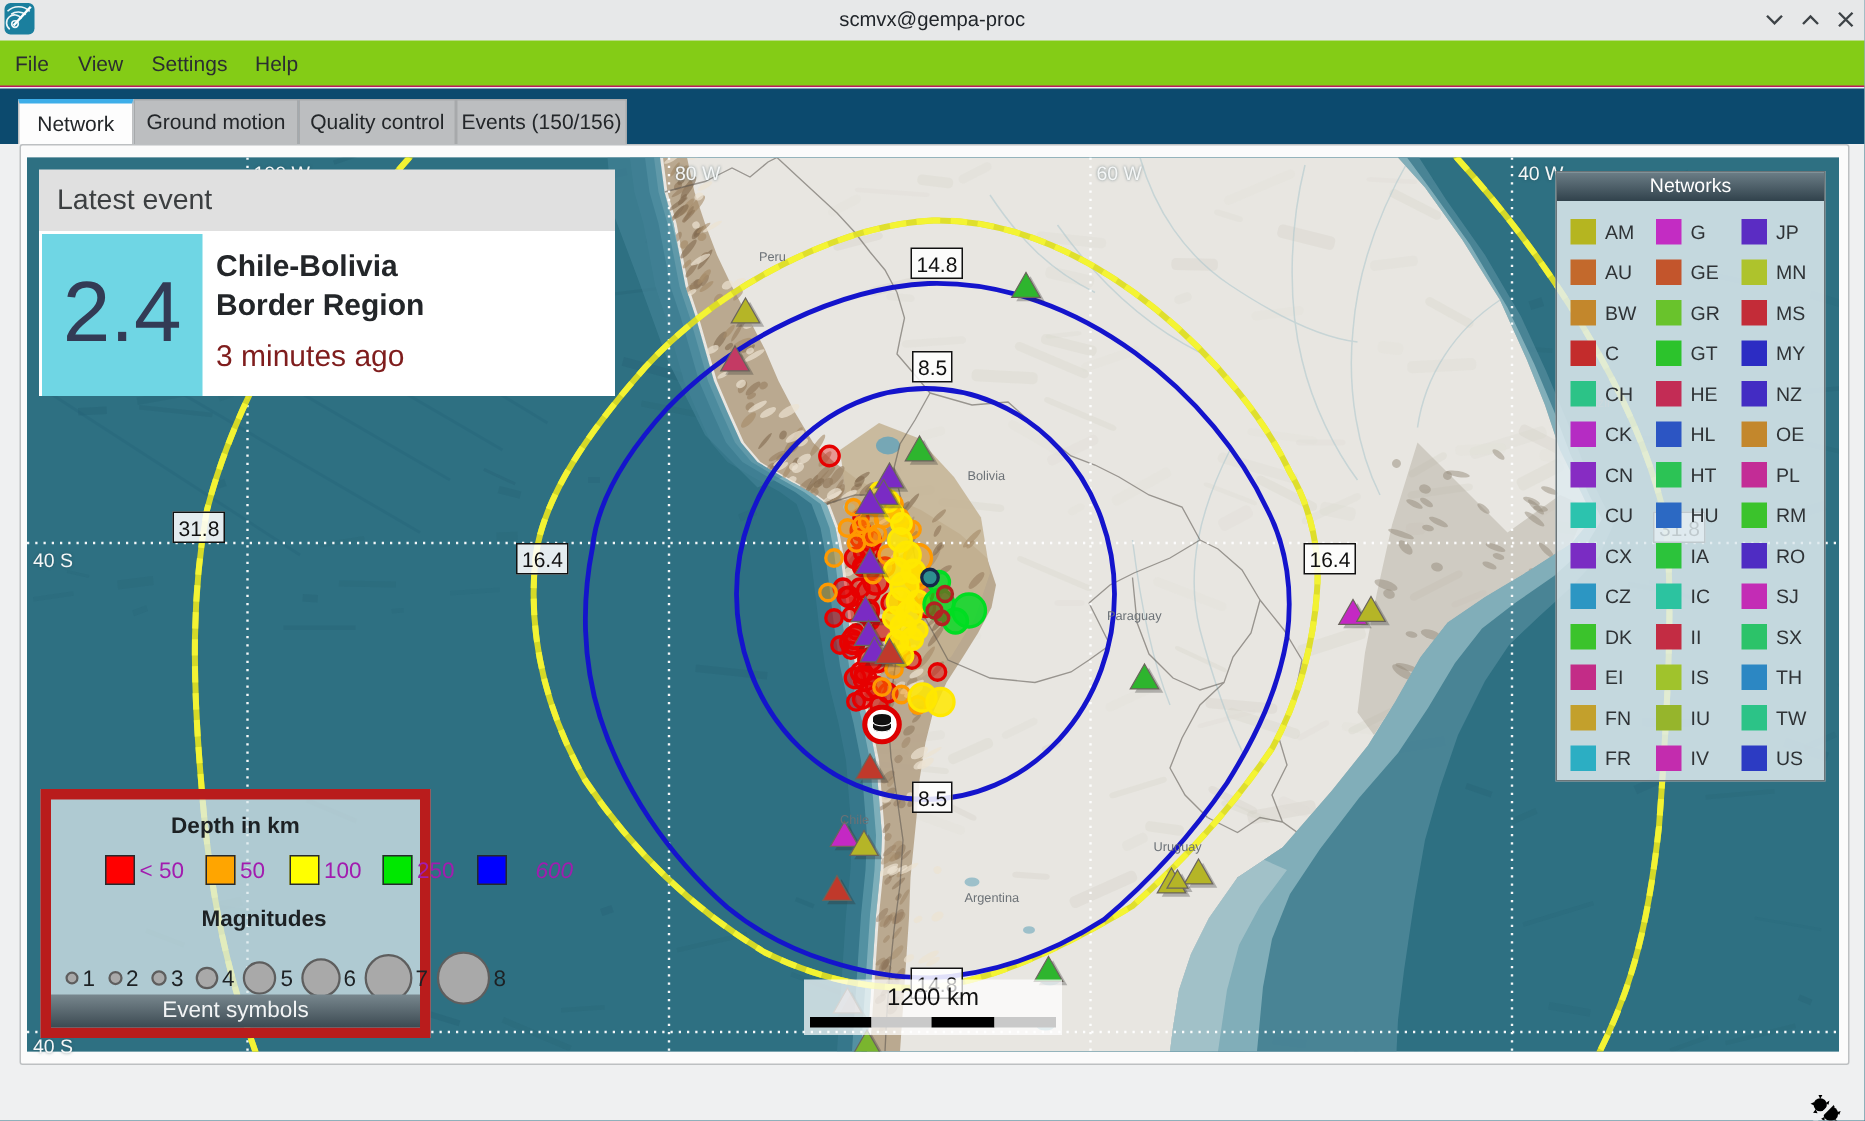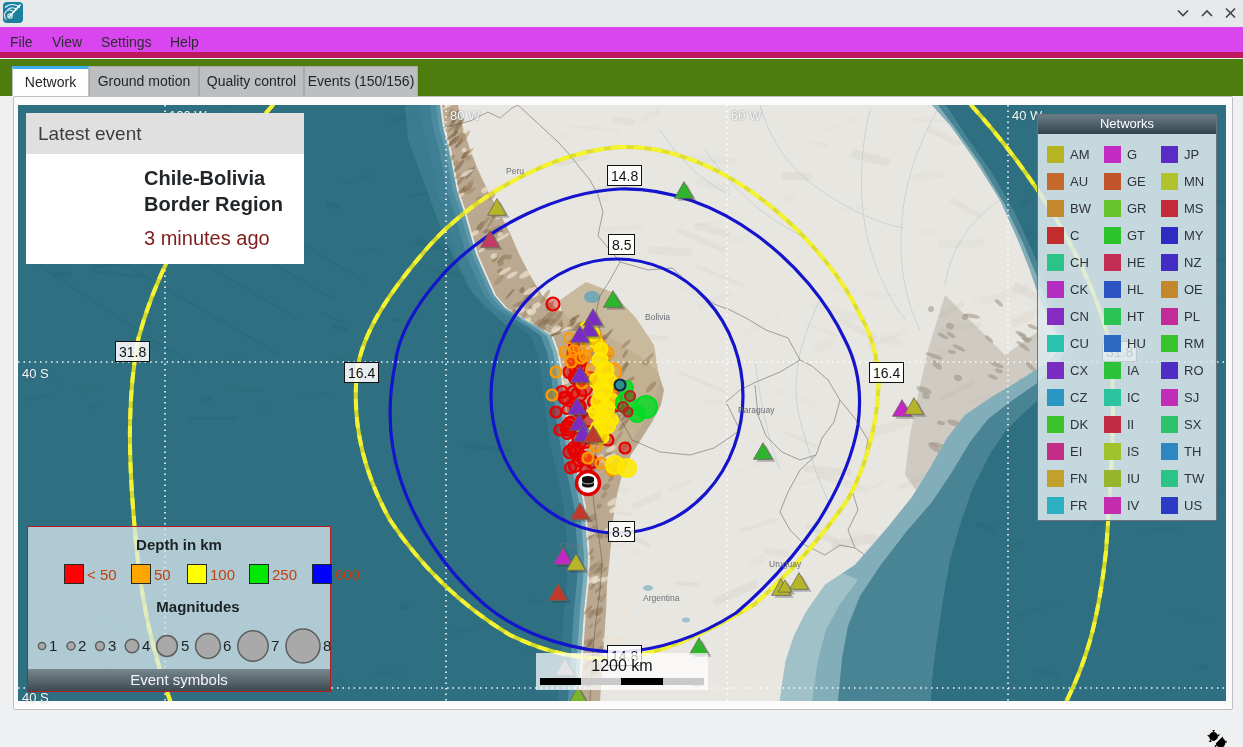--- a/index.html
+++ b/index.html
@@ -1,65 +1,66 @@
 <!DOCTYPE html>
 <html><head>
 <meta charset="utf-8">
 <style>
   * { margin:0; padding:0; box-sizing:border-box; }
   html,body { width:1243px; height:747px; overflow:hidden; }
   body { font-family:"Liberation Sans", sans-serif; background:#eff0f1; position:relative; }
   .titlebar { position:absolute; left:0; top:0; width:1243px; height:27px; background:#e7e8e9; }
   .titlebar .title { position:absolute; left:0; right:0; top:5px; text-align:center; font-size:13.5px; color:#21252a; }
-  .menubar { position:absolute; left:0; top:27px; width:1243px; height:31px; background:#d946ef; border-bottom:6px solid #be185d; }
+  .menubar { position:absolute; left:0; top:27px; width:1243px; height:31px; background:#84cc16; border-bottom:1px solid #be185d; }
   .menubar span { position:absolute; top:7px; font-size:14px; color:#2b2e31; }
-  .tabbar { position:absolute; left:0; top:59px; width:1243px; height:37px; background:#4d7c0f; }
+  .tabbar { position:absolute; left:0; top:59px; width:1243px; height:37px; background:#0c4a6e; }
   .tab { position:absolute; top:7px; height:30px; font-size:14px; color:#232629; text-align:center; }
   .tab.inactive { background:#bcbec0; border:1px solid #a7a9ab; border-bottom:none; line-height:29px; }
   .tab.active { background:#fdfdfd; border:1px solid #bfc0c2; border-bottom:none; border-top:3px solid #3daee9; line-height:26px; z-index:3; }
   .pane { position:absolute; left:13px; top:96px; width:1220px; height:614px; background:#fbfbfb; border:1px solid #bdc0c2; border-radius:2px; }
   .mapbox { position:absolute; left:18px; top:105px; width:1208px; height:596px; background:#2e7082; }
   .statusglyph { position:absolute; left:1206px; top:728px; }
 
   
-  .levent { position:absolute; left:26px; top:113px; width:278px; height:151px; z-index:10; }
+  .levent { position:absolute; left:26px; top:113px; width:384px; height:151px; z-index:10; }
   .levent .hd { height:41px; background:#e0e0e0; color:#3c3f41; font-size:19px; padding:10px 0 0 12px; }
   .levent .bd { position:relative; height:110px; background:#ffffff; }
   .levent .mag { position:absolute; left:2px; top:2px; width:107px; height:108px; background:#6fd6e4; color:#333b55; font-size:57px; text-align:center; line-height:104px; }
   .levent .reg { position:absolute; left:118px; top:11px; font-size:20px; font-weight:bold; color:#232629; line-height:26px; }
   .levent .ago { position:absolute; left:118px; top:73px; font-size:20px; color:#7f1d1d; }
 
   
   .networks { position:absolute; left:1037px; top:114px; width:180px; height:407px; z-index:10; background:rgba(222,234,238,0.85); border:1px solid #6a7478; }
   .networks .hd { height:19px; background:linear-gradient(#6b7d86,#31424c); color:#fff; font-size:13px; text-align:center; line-height:18px; }
   .networks .grid { position:absolute; left:0; top:19px; width:100%; }
   .nit { position:absolute; width:79px; height:17px; }
   .nit i { position:absolute; left:0; top:0; width:17px; height:17px; }
   .nit b { position:absolute; left:23px; top:1px; font-weight:normal; font-size:13px; color:#2f3336; }
 
   
-  .esym { position:absolute; left:27px; top:526px; width:304px; height:166px; z-index:10; background:rgba(220,233,238,0.74); border:1px solid #b91c1c; }
+  .esym { position:absolute; left:27px; top:526px; width:260px; height:166px; z-index:10; background:rgba(220,233,238,0.74); border:7px solid #b91c1c; }
   .esym .ft { position:absolute; left:0; bottom:0; width:100%; height:22px; background:linear-gradient(#78878e,#3c4a52); color:#f2f4f5; font-size:15px; text-align:center; line-height:21px; }
   .esym .t1 { position:absolute; top:9px; width:100%; text-align:center; font-weight:bold; font-size:15px; color:#1d2124; }
   .esym .t2 { position:absolute; top:71px; width:100%; text-align:center; font-weight:bold; font-size:15px; color:#1d2124;padding-left:38px; }
   .dsq { position:absolute; top:37px; width:20px; height:20px; border:1px solid #26292c; }
-  .dlb { position:absolute; top:39px; font-size:15px; color:#c2410c; }
+  .dlb { position:absolute; top:39px; font-size:15px; color:#a21caf; }
 
   
   .scalebar { position:absolute; left:536px; top:653px; width:172px; height:37px; background:rgba(255,255,255,0.72); z-index:9; }
   .scalebar .km { position:absolute; top:4px; width:100%; text-align:center; font-size:16px; color:#111; }
 
   .mlabel { position:absolute; background:rgba(255,255,255,0.87); border:1px solid #111; font-size:14px; color:#111; padding:0 3px; height:21px; line-height:20px; z-index:8; }
   .glabel { position:absolute; color:#f5f7f7; font-size:13px; z-index:7; text-shadow:0 0 2px rgba(40,70,80,0.6); }
   .clabel { position:absolute; color:#6b7176; font-size:8.5px; z-index:6; }
 </style>
 </head>
 <body>
 
 <div class="titlebar">
+  <div class="title">scmvx@gempa-proc</div>
   <svg width="1243" height="27" style="position:absolute;left:0;top:0">
     <g fill="none" stroke="#3e4347" stroke-width="1.6">
       <path d="M1178 10.5 L1183 15.5 L1188 10.5"></path>
       <path d="M1202 16 L1207 11 L1212 16"></path>
       <path d="M1226 8.5 L1235 17.5 M1235 8.5 L1226 17.5"></path>
     </g>
     <g>
       <rect x="3" y="2" width="20" height="21" rx="4" fill="#1b7f9e"></rect>
       <g fill="none" stroke="#ffffff" stroke-width="1.1" opacity="0.92">
         <circle cx="10" cy="16" r="2.2"></circle>
@@ -922,20 +923,21 @@
     <rect x="4" y="25" width="41" height="7" fill="#000"></rect>
     <rect x="45" y="25" width="40" height="7" fill="#c9c9c9"></rect>
     <rect x="85" y="25" width="42" height="7" fill="#000"></rect>
     <rect x="127" y="25" width="41" height="7" fill="#c9c9c9"></rect>
   </svg>
 </div>
 
 <div class="levent">
   <div class="hd">Latest event</div>
   <div class="bd">
+    <div class="mag">2.4</div>
     <div class="reg">Chile-Bolivia<br>Border Region</div>
     <div class="ago">3 minutes ago</div>
   </div>
 </div>
 
 <div class="networks">
   <div class="hd">Networks</div>
   <div class="grid" id="netgrid">
       <div class="nit" style="left:9px;top:12px">
         <i style="background:#b5b520"></i>
@@ -1112,21 +1114,21 @@
   <div class="t1">Depth in km</div>
   <div class="dsq" style="left:36px; background:#ff0000;"></div>
     <div class="dlb" style="left:59px;">&lt; 50</div>
   <div class="dsq" style="left:103px; background:#ffa500;"></div>
     <div class="dlb" style="left:126px;">50</div>
   <div class="dsq" style="left:159px; background:#ffff00;"></div>
     <div class="dlb" style="left:182px;">100</div>
   <div class="dsq" style="left:221px; background:#00e800;"></div>
     <div class="dlb" style="left:244px;">250</div>
   <div class="dsq" style="left:284px; background:#0000ff;"></div>
-    <div class="dlb" style="left:307px;">600</div>
+    <div class="dlb" style="left:323px;font-style:italic;">600</div>
   <div class="t2">Magnitudes</div>
   <svg width="312" height="45" style="position:absolute; top:97px; left:0;">
     <g fill="#a9a9a9" stroke="#5e5e5e" stroke-width="1.5">
       <circle cx="14" cy="22" r="3.6"></circle>
       <circle cx="43" cy="22" r="4"></circle>
       <circle cx="72" cy="22" r="4.4"></circle>
       <circle cx="104" cy="22" r="6.8"></circle>
       <circle cx="139" cy="22" r="10.4"></circle>
       <circle cx="180" cy="22" r="12.4"></circle>
       <circle cx="225" cy="22" r="15.2"></circle>

